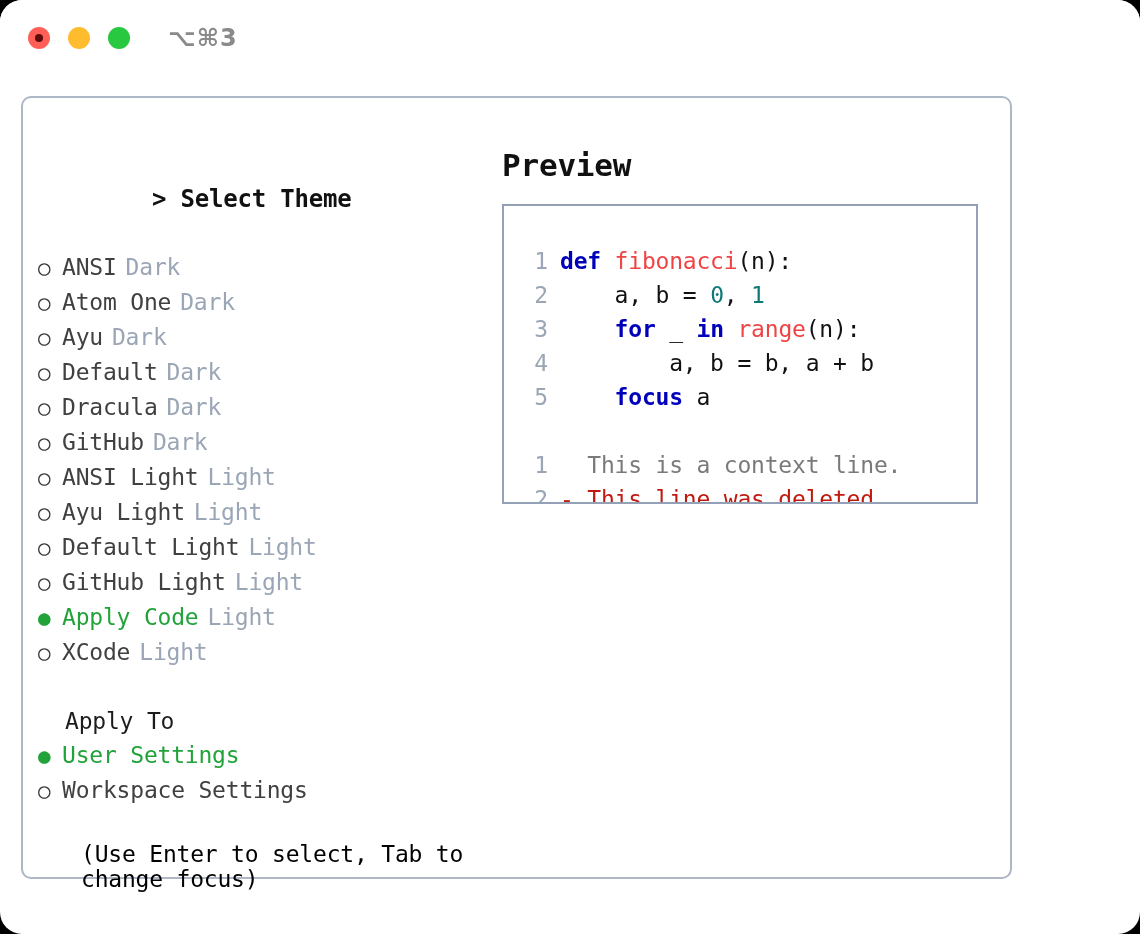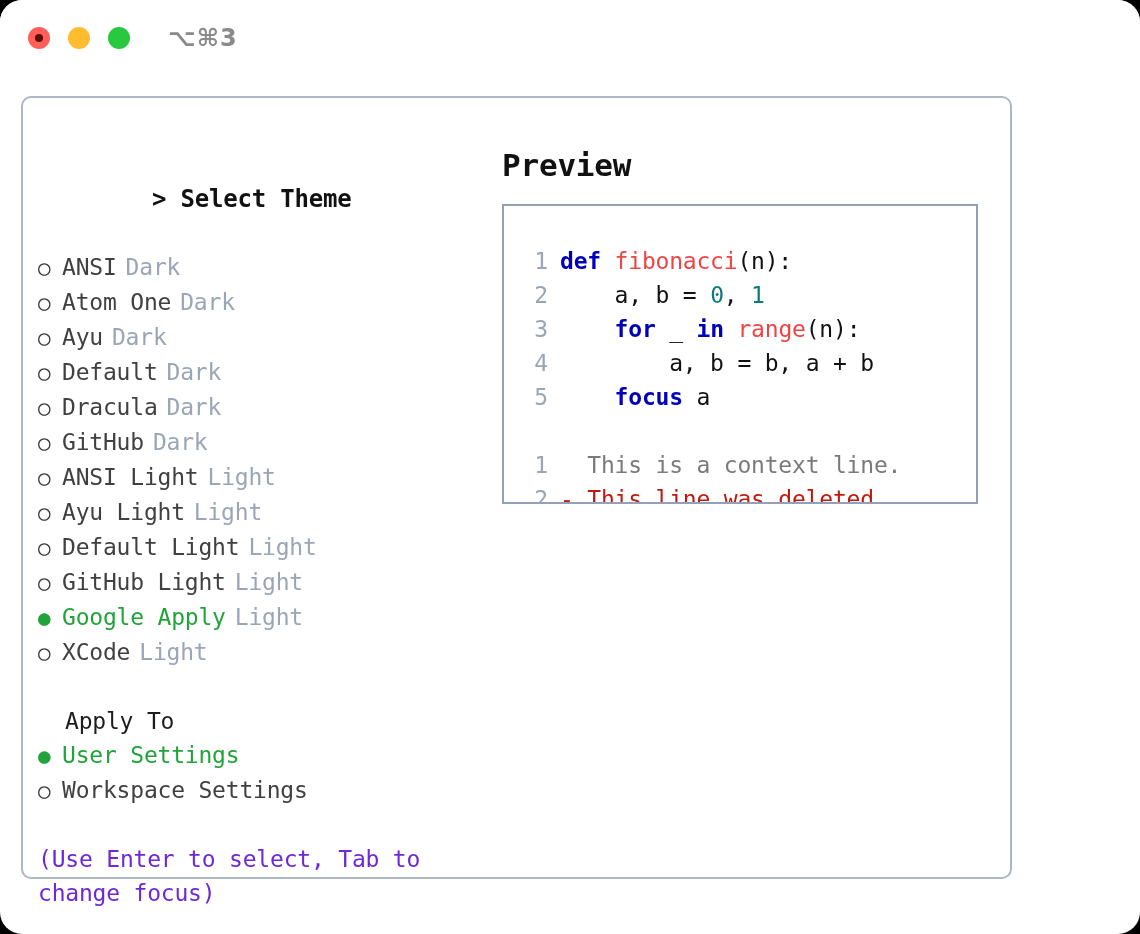--- a/index.html
+++ b/index.html
@@ -139,24 +139,25 @@
     color: #1c1c1c;
     line-height: 34px;
     padding-left: 27px;
     white-space: pre;
     letter-spacing: -0.2px;
   }
 
   #hint {
     margin-top: 34px;
     font-size: 23px;
-    color: #6d28d9;
-    line-height: 34px;
+    color: #000000;
+    line-height: 25px;
     width: 400px;
     letter-spacing: -0.2px;
+    margin-left: 43px;
   }
 
   
   #right-col {
     position: absolute;
     left: 479px;
     top: 50px;
     width: 490px;
   }
   #preview-title {
@@ -230,21 +231,21 @@
           <div class="opt-row"><span class="bullet">○</span><span class="opt-label">ANSI</span><span class="opt-kind">Dark</span></div>
           <div class="opt-row"><span class="bullet">○</span><span class="opt-label">Atom One</span><span class="opt-kind">Dark</span></div>
           <div class="opt-row"><span class="bullet">○</span><span class="opt-label">Ayu</span><span class="opt-kind">Dark</span></div>
           <div class="opt-row"><span class="bullet">○</span><span class="opt-label">Default</span><span class="opt-kind">Dark</span></div>
           <div class="opt-row"><span class="bullet">○</span><span class="opt-label">Dracula</span><span class="opt-kind">Dark</span></div>
           <div class="opt-row"><span class="bullet">○</span><span class="opt-label">GitHub</span><span class="opt-kind">Dark</span></div>
           <div class="opt-row"><span class="bullet">○</span><span class="opt-label">ANSI Light</span><span class="opt-kind">Light</span></div>
           <div class="opt-row"><span class="bullet">○</span><span class="opt-label">Ayu Light</span><span class="opt-kind">Light</span></div>
           <div class="opt-row"><span class="bullet">○</span><span class="opt-label">Default Light</span><span class="opt-kind">Light</span></div>
           <div class="opt-row"><span class="bullet">○</span><span class="opt-label">GitHub Light</span><span class="opt-kind">Light</span></div>
-          <div class="opt-row selected"><span class="bullet on">●</span><span class="opt-label">Google Apply</span><span class="opt-kind">Light</span></div>
+          <div class="opt-row selected"><span class="bullet on">●</span><span class="opt-label">Apply Code</span><span class="opt-kind">Light</span></div>
           <div class="opt-row"><span class="bullet">○</span><span class="opt-label">XCode</span><span class="opt-kind">Light</span></div>
         </div>
 
       <div class="subsection">
         <div class="apply-heading">Apply To</div>
         <div id="apply-list">
             <div class="opt-row selected"><span class="bullet on">●</span><span class="opt-label">User Settings</span></div>
             <div class="opt-row"><span class="bullet">○</span><span class="opt-label">Workspace Settings</span></div>
           </div>
       </div>

